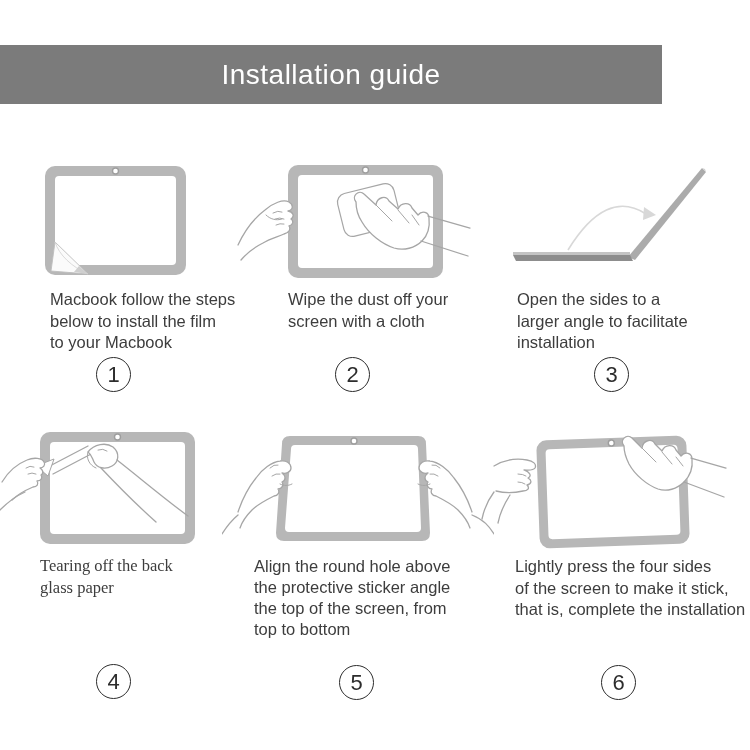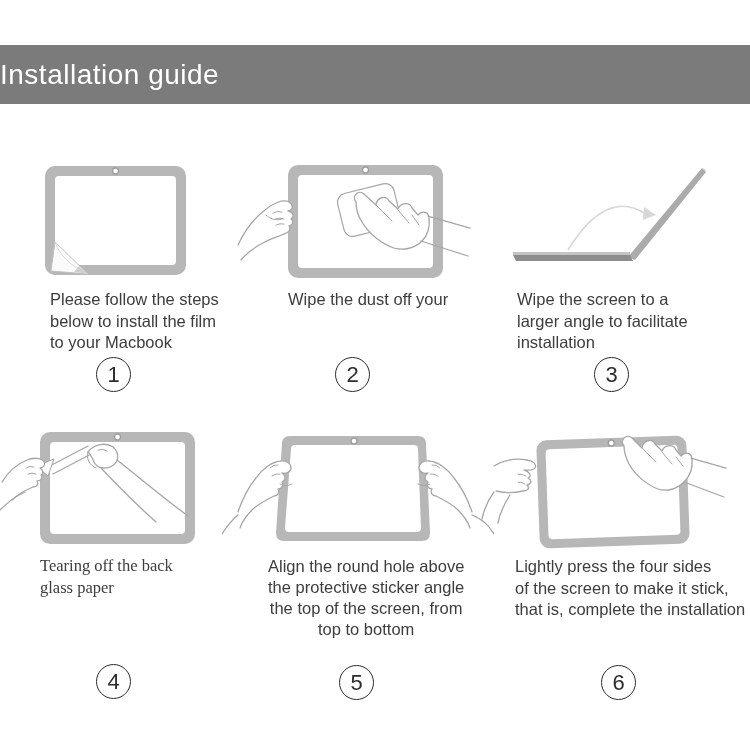--- a/index.html
+++ b/index.html
@@ -1,22 +1,22 @@
 <!DOCTYPE html>
 <html style="--header-bg: #7b7b7b; --header-text: #ffffff; --frame: #b7b7b7; --screen: #ffffff; --stroke: #a6a6a6; --text: #3d3d3d; --circle: #2d2d2d; --laptop-dark: #8d8d8d; --laptop-screen: #ababab; --arrow: #d8d8d8;"><head>
 <meta charset="utf-8">
 <style>
   html,body { margin:0; padding:0; background:#fff; }
   .stage {
     position:relative; width:750px; height:750px; background:#fff;
     font-family:"Liberation Sans", sans-serif; overflow:hidden;
   }
   .header {
-    position:absolute; left:0; top:45px; width:750px; height:59px;
-    background:var(--header-bg); display:flex; align-items:center; justify-content:flex-start;
+    position:absolute; left:0; top:45px; width:662px; height:59px;
+    background:var(--header-bg); display:flex; align-items:center; justify-content:center;
   }
   .header-title {
     color:var(--header-text); font-size:28px; letter-spacing:0.5px; font-weight:400;
   }
   .illus { position:absolute; }
   .cap { position:absolute; font-size:16.5px; line-height:21.5px; color:var(--text); white-space:nowrap; }
   .num {
     position:absolute; width:33px; height:33px; border:1.6px solid var(--circle);
     border-radius:50%; display:flex; align-items:center; justify-content:center;
     font-size:22px; color:var(--circle); background:#fff;
@@ -43,21 +43,21 @@
 
   <svg class="illus" style="left:38px; top:158px;" width="164" height="124" viewBox="0 0 164 124">
     <rect class="frame" x="7" y="8" width="141" height="109" rx="10"></rect>
     <rect class="scr" x="17" y="18" width="121" height="89" rx="4"></rect>
     <circle class="cam" cx="77.5" cy="13" r="3"></circle>
     <path d="M17,84 L50,116 L13,113 Z" fill="#fbfbfb" stroke="#bdbdbd" stroke-width="0.9"></path>
     <path d="M17,84 C21,97 34,109 50,116" fill="none" stroke="#d6d6d6" stroke-width="0.9"></path>
     <path d="M41,108 L50,116 L36,114 Z" fill="#cfcfcf"></path>
   </svg>
   <div class="cap" style="left:50px; top:289px;">
-    <div>Please follow the steps</div>
+    <div>Macbook follow the steps</div>
     <div>below to install the film</div>
     <div>to your Macbook</div>
   </div>
   <div class="num" style="left:96px; top:357px;">1</div>
 
   <svg class="illus" style="left:228px; top:152px;" width="272" height="142" viewBox="0 0 272 142">
     <rect class="frame" x="60" y="13" width="155" height="113" rx="10"></rect>
     <rect class="scr" x="70" y="23" width="135" height="93" rx="4"></rect>
     <circle class="cam" cx="137.5" cy="18" r="3"></circle>
 
@@ -76,33 +76,34 @@
       <path class="hand" d="M128,50 C123,44 131,37 136,42 L148,53 C149,45 158,43 161,49 L170,57 C173,50 182,50 184,56 L190,63 C194,58 201,60 201,66 C202,75 200,83 194,89 C187,96 176,99 166,96 C154,92 141,82 134,70 C130,64 128,57 128,50 Z"></path>
       <path class="lnt" d="M148,53 L164,69"></path>
       <path class="lnt" d="M170,58 L181,71"></path>
       <path class="lnt" d="M184,63 L191,73"></path>
       <path class="ln" d="M200,64 L242,76"></path>
       <path class="ln" d="M193,89 L240,104"></path>
     </g>
   </svg>
   <div class="cap" style="left:288px; top:289px;">
     <div>Wipe the dust off your</div>
+    <div>screen with a cloth</div>
   </div>
   <div class="num" style="left:335px; top:357px;">2</div>
 
   <svg class="illus" style="left:498px; top:150px;" width="240" height="122" viewBox="0 0 240 122">
     <path class="arc" d="M70,100 Q108,38 148,64"></path>
     <path class="arrowhead" d="M146,57 L158,65 L145,70 Z"></path>
     <path d="M130,107 L204,18 L208,22 L137,110 Z" fill="var(--laptop-screen)"></path>
     <path d="M204,18 L208,22 L207,19 Z" fill="#d0d0d0"></path>
     <rect x="15" y="102" width="117" height="3" fill="#c4c4c4"></rect>
     <path d="M15,105 L132,105 L135,111 L18,111 Z" fill="var(--laptop-dark)"></path>
   </svg>
   <div class="cap" style="left:517px; top:289px;">
-    <div>Wipe the screen to a</div>
+    <div>Open the sides to a</div>
     <div>larger angle to facilitate</div>
     <div>installation</div>
   </div>
   <div class="num" style="left:594px; top:357px;">3</div>
 
   <svg class="illus" style="left:0px; top:416px;" width="246" height="142" viewBox="0 0 246 142">
     <rect class="frame" x="40" y="16" width="155" height="112" rx="10"></rect>
     <rect class="scr" x="50" y="26" width="135" height="92" rx="4"></rect>
     <circle class="cam" cx="117.5" cy="21" r="3"></circle>
 
@@ -145,21 +146,21 @@
     </g>
 
     <g>
       <path class="hand" d="M250,88 C246,76 240,64 232,54 C226,45 216,38 208,37 C202,36 197,39 197,44 C197,48 202,50 206,49 C202,52 202,56 206,58 C204,61 206,65 210,65 C208,68 210,72 214,72 C222,76 230,80 236,86 C242,92 246,98 248,104"></path>
       <path class="lnt" d="M218,44 q-4,-4 -8,-3"></path>
       <path class="lnt" d="M216,52 q-4,-3 -8,-2"></path>
       <path class="lnt" d="M208,60 C204,62 200,62 196,60"></path>
       <path class="ln" d="M272,110 C267,102 262,96 250,91"></path>
     </g>
   </svg>
-  <div class="cap" style="left:268px; top:556px; line-height:21px;text-align:center;">
+  <div class="cap" style="left:254px; top:556px; line-height:21px;">
     <div>Align the round hole above</div>
     <div>the protective sticker angle</div>
     <div>the top of the screen, from</div>
     <div>top to bottom</div>
   </div>
   <div class="num" style="left:339px; top:665px;">5</div>
 
   <svg class="illus" style="left:478px; top:424px;" width="272" height="134" viewBox="0 0 272 134">
     <g transform="rotate(-2 135 68)">
       <rect class="frame" x="60" y="14" width="150" height="108" rx="10"></rect>

